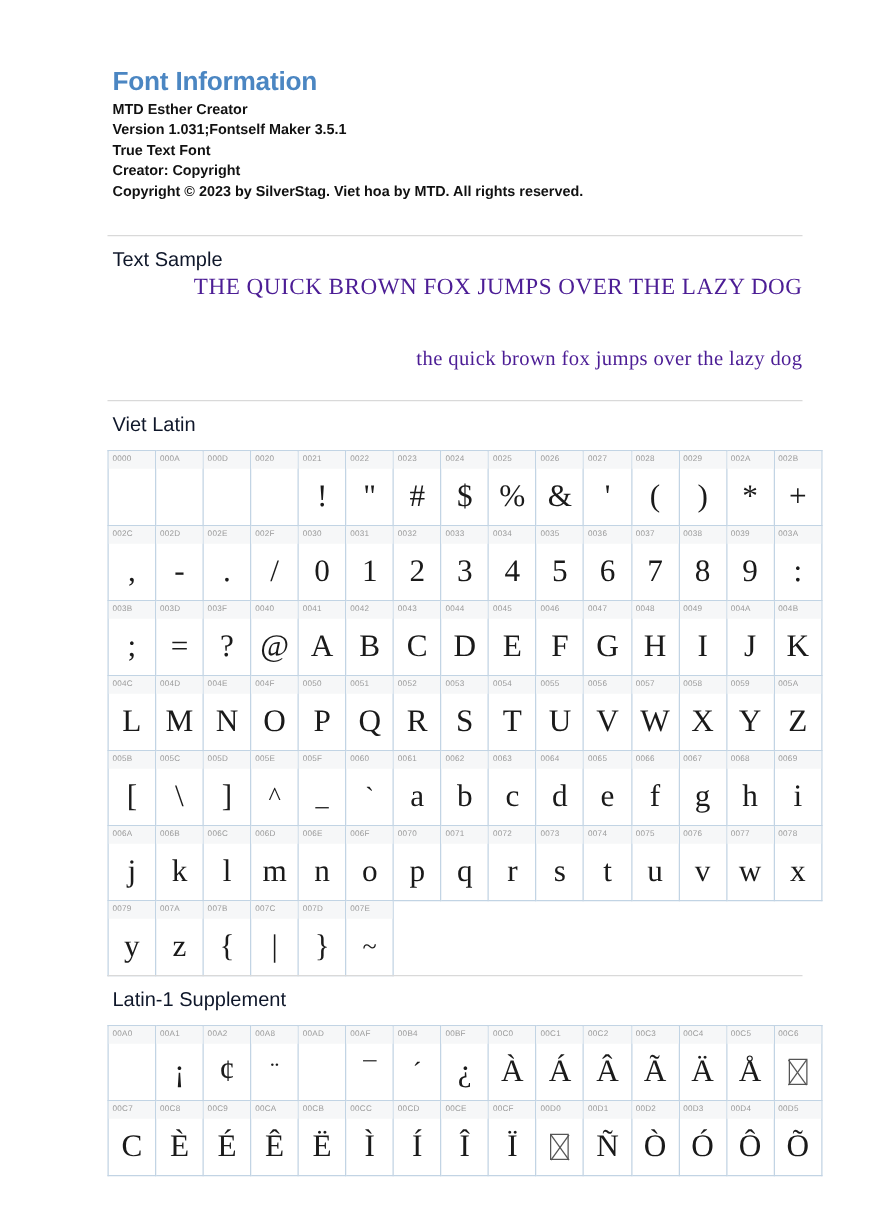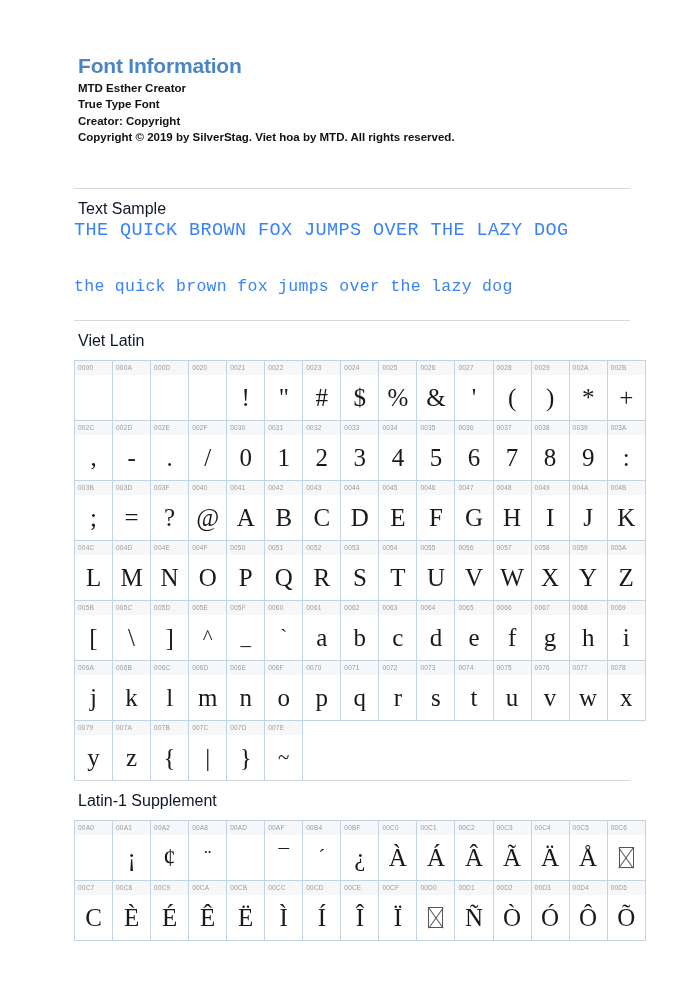--- a/index.html
+++ b/index.html
@@ -10,21 +10,21 @@
   body {
     width: 696px;
     height: 985px;
     font-family: "Liberation Sans", sans-serif;
     color: #000000;
     overflow: hidden;
     position: relative;
   }
   .page {
     position: absolute;
-    left: 4px; top: 0;
+    left: 16px; top: 0;
     width: 616px;
     height: 985px;
     background: #fff;
   }
 
   
   .info-block {
     position: absolute;
     left: 74px;
     top: 54px;
@@ -62,23 +62,23 @@
     color: #0f172a;
     letter-spacing: 0px;
     white-space: nowrap;
   }
 
   
   .sample {
     position: absolute;
     left: 70px;
     width: 556px;
-    text-align: left;
-    font-family: Liberation Mono, monospace;
-    color: #3b82f6;
+    text-align: right;
+    font-family: Liberation Serif, serif;
+    color: #4c1d95;
     white-space: nowrap;
   }
   .sample-upper {
     top: 220px;
     font-size: 18.5px;
     letter-spacing: 0.4px;
   }
   .sample-lower {
     top: 277px;
     font-size: 16.5px;
@@ -158,23 +158,24 @@
   .notdef::after  { transform: translate(-50%, -50%) rotate(-54.5deg); }
 </style>
 </head>
 <body>
 
 <div class="page">
 
   <div class="info-block">
     <div class="doc-title">Font Information</div>
     <div class="info-line">MTD Esther Creator</div>
-    <div class="info-line">True Type Font</div>
+    <div class="info-line">Version 1.031;Fontself Maker 3.5.1</div>
+    <div class="info-line">True Text Font</div>
     <div class="info-line">Creator: Copyright</div>
-    <div class="info-line">Copyright © 2019 by SilverStag. Viet hoa by MTD. All rights reserved.</div>
+    <div class="info-line">Copyright © 2023 by SilverStag. Viet hoa by MTD. All rights reserved.</div>
   </div>
 
   <div class="rule" style="top:188px;"></div>
   <div class="section-heading" style="top:200px;">Text Sample</div>
   <div class="sample sample-upper">THE QUICK BROWN FOX JUMPS OVER THE LAZY DOG</div>
   <div class="sample sample-lower">the quick brown fox jumps over the lazy dog</div>
 
   <div class="rule" style="top:320px;"></div>
   <div class="section-heading" style="top:332px;">Viet Latin</div>
   <table class="glyph-table" style="top:360px;">

